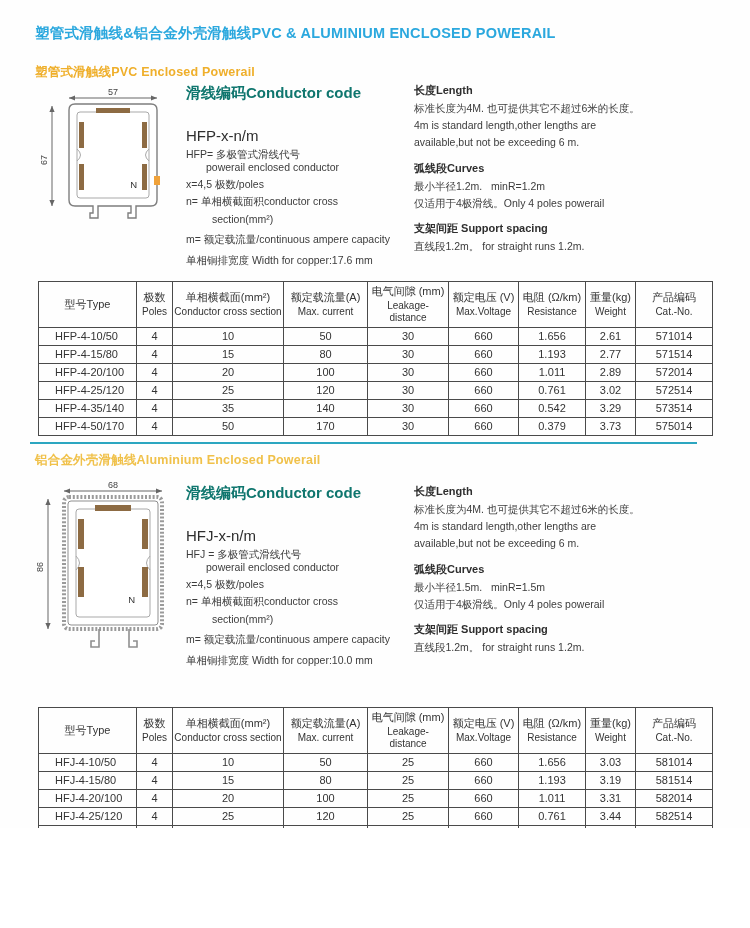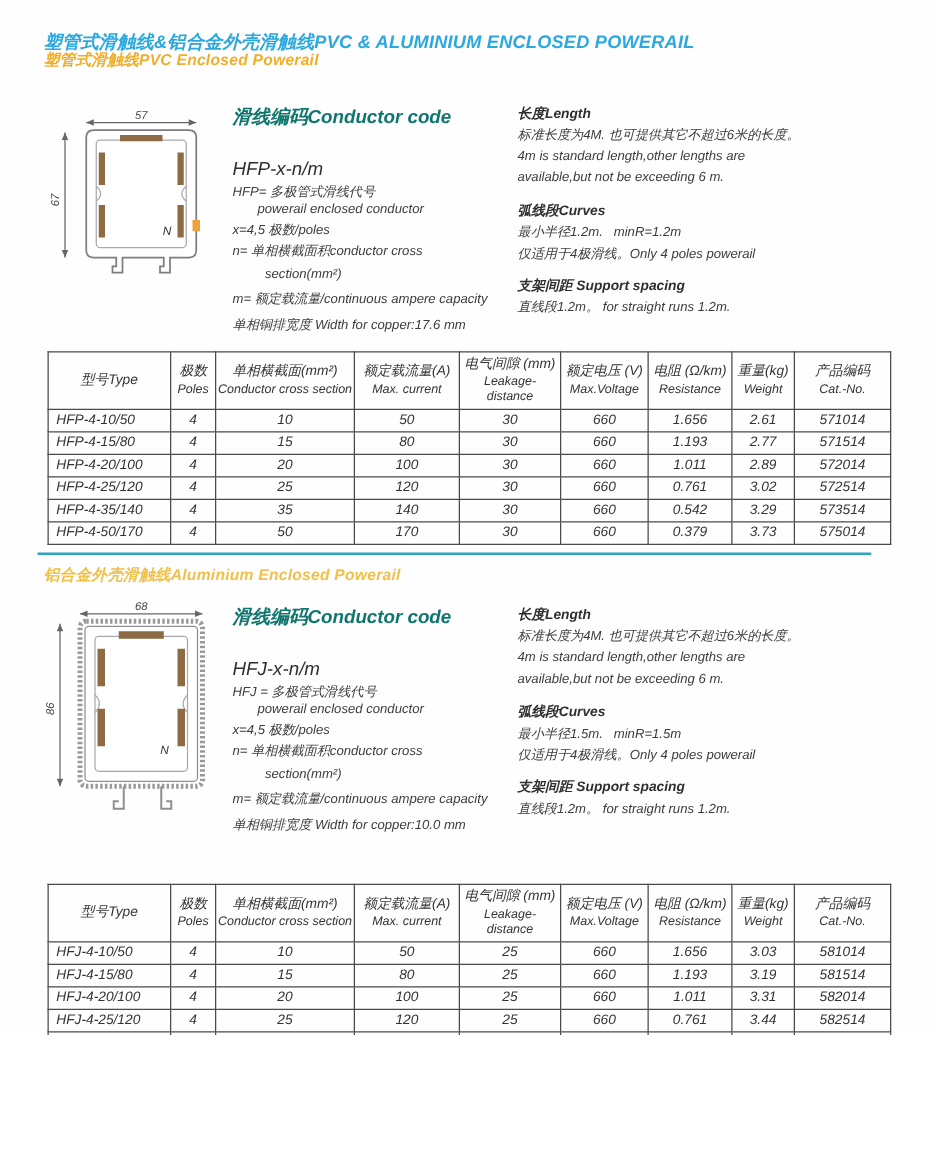--- a/index.html
+++ b/index.html
@@ -1,21 +1,21 @@
 <!DOCTYPE html>
 <html><head>
 <meta charset="utf-8">
 <style>
   html,body{margin:0;padding:0;background:#ffffff;}
   .page{position:relative;width:750px;height:828px;background:#fefefe;overflow:hidden;
-        font-family:"Liberation Sans","DejaVu Sans",sans-serif;color:#3c3c3c;font-style:italic;}
+        font-family:"Liberation Sans","DejaVu Sans",sans-serif;color:#3c3c3c;}
 
   .page-title{position:absolute;left:35px;top:24px;font-size:14.5px;font-weight:bold;color:#2BA8DE;letter-spacing:.2px;}
   .section-sub{position:absolute;font-size:12.5px;font-weight:bold;letter-spacing:.2px;}
-  #sub1{left:35px;top:40px;color:#EFAF2B;}
+  #sub1{left:35px;top:64px;color:#EFAF2B;}
   #sub2{left:35px;top:452px;color:#F0C14A;}
 
   .diagram{position:absolute;}
   #diag1{left:36px;top:86px;}
   #diag2{left:33px;top:479px;}
   svg text{font-family:"Liberation Sans","DejaVu Sans",sans-serif;}
 
   .code-block{position:absolute;width:235px;}
   #code1{left:186px;top:84px;}
   #code2{left:186px;top:484px;}
@@ -36,21 +36,21 @@
   .divider{position:absolute;left:30px;top:442px;width:667px;height:2px;background:#2CA6C0;}
 
   .spec-table{position:absolute;left:38px;width:674px;border-collapse:collapse;table-layout:fixed;color:#333;}
   #table1{top:281px;}
   #table2{top:707px;}
   .spec-table th,.spec-table td{border:1px solid #4a4a4a;overflow:hidden;}
   .spec-table th{font-weight:normal;padding:3px 1px;vertical-align:middle;}
   .h-zh{font-size:11px;line-height:1.25;}
   .h-en{font-size:10px;line-height:1.2;margin-top:1px;}
   .spec-table td{text-align:center;font-size:11px;height:17px;padding:0 2px;}
-  .spec-table td.c-type{text-align:left;padding-left:6px;}
+  .spec-table td.c-type{text-align:left;padding-left:16px;}
 </style>
 </head>
 <body>
 
 <div class="page">
 
   <div class="page-title">塑管式滑触线&amp;铝合金外壳滑触线PVC &amp; ALUMINIUM ENCLOSED POWERAIL</div>
   <div class="section-sub" id="sub1">塑管式滑触线PVC Enclosed Powerail</div>
 
   <svg class="diagram" id="diag1" width="150" height="172" viewBox="0 0 150 172">

